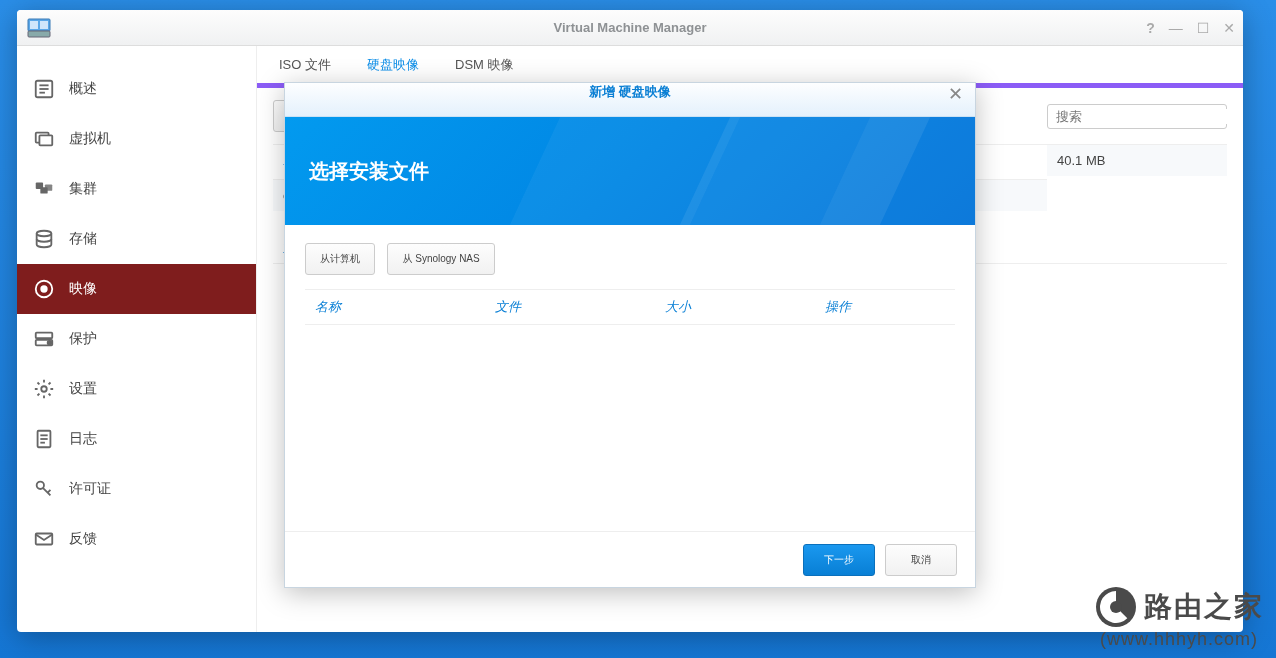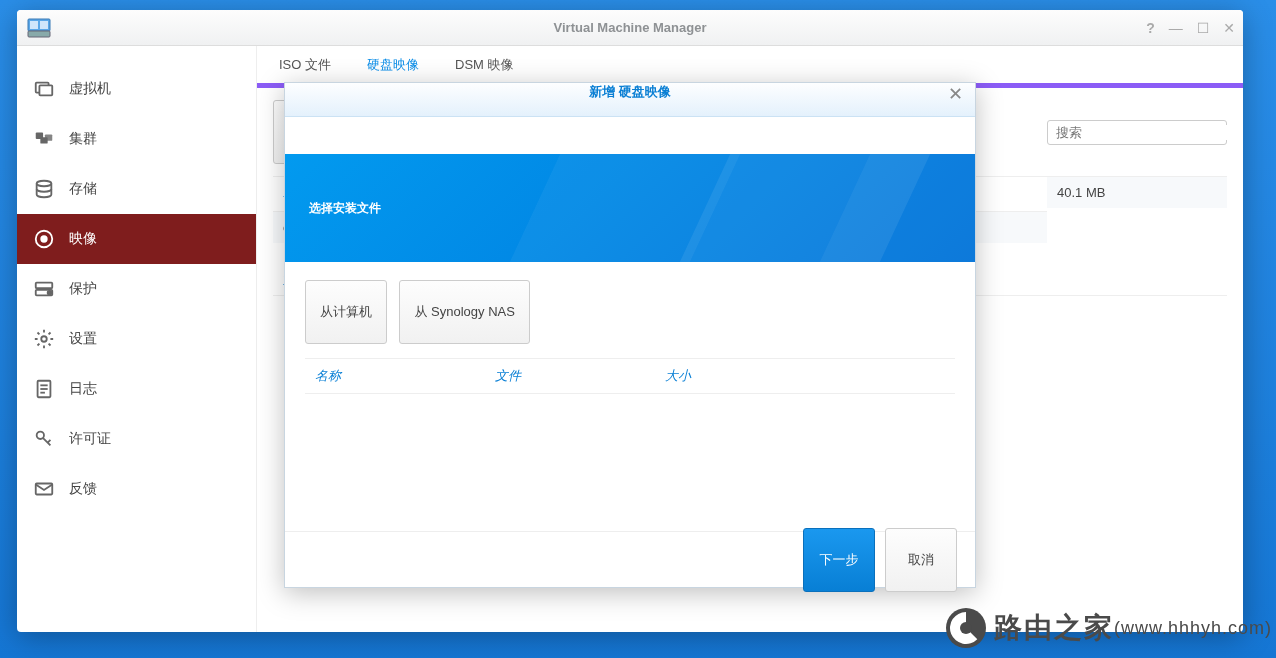--- a/index.html
+++ b/index.html
@@ -22,51 +22,51 @@
 .sidebar-item .icon { width: 22px; height: 22px; margin-right: 14px; display: flex; align-items: center; justify-content: center; }
 .sidebar-item .icon svg { width: 22px; height: 22px; }
 
 .main { flex: 1; display: flex; flex-direction: column; position: relative; padding: 0 16px; }
 .tabs { display: flex; height: 42px; align-items: center; gap: 28px; padding-left: 18px; border-bottom: 5px solid #8b5cf6; margin: 0 -16px; }
 .tab { color: #555; font-size: 13px; padding: 10px 4px; cursor: pointer; position: relative; }
 .tab.active { color: #0c8ee8; }
 .tab.active::after { content:''; position:absolute; bottom:-1px; left:0; right:0; height:3px; background:#0c8ee8; }
 
 .toolbar { display: flex; align-items: center; padding: 12px 0; gap: 8px; border-bottom: 1px solid #eee; }
-.btn { background: linear-gradient(180deg, #fdfdfd, #f1f1f1); border: 1px solid #ccc; border-radius: 3px; padding: 22px 14px; font-size: 13px; color: #444; cursor: pointer; }
+.btn { background: linear-gradient(180deg, #fdfdfd, #f1f1f1); border: 1px solid #ccc; border-radius: 3px; padding: 8px 14px; font-size: 10px; color: #444; cursor: pointer; }
 .btn.primary { background: linear-gradient(180deg, #1a98ef, #087fd5); border-color: #0a70bc; color: #fff; }
 .search-box { margin-left: auto; border: 1px solid #ccc; border-radius: 3px; display: flex; align-items: center; padding: 4px 8px; width: 180px; background: #fff; }
 .search-box input { border: none; outline: none; flex: 1; font-size: 13px; color: #555; }
 
 .data-table { display: flex; }
 .col-name { flex: 1; }
 .col-size { width: 180px; }
 .th { color: #097fd5; font-size: 13px; padding: 8px 10px; border-bottom: 1px solid #eee; cursor: pointer; }
 .td { font-size: 13px; color: #444; padding: 8px 10px; background: #f7f9fb; }
 
 .section-label { color: #097fd5; font-size: 13px; padding: 10px 10px 6px 10px; border-bottom: 1px solid #eee; margin-top: 18px; }
 .section-val { font-size: 13px; color: #444; padding: 8px 10px; }
 
 .modal-overlay { position: absolute; inset: 0; display: flex; align-items: flex-start; justify-content: center; }
 .modal { margin-top: 72px; width: 692px; height: 506px; background: #fff; border: 1px solid #c8d5e0; box-shadow: 0 5px 25px rgba(0,0,0,0.25); display: flex; flex-direction: column; }
 .modal-titlebar { height: 34px; background: linear-gradient(180deg, #fdfeff, #e4f1fc); display: flex; justify-content: center; position: relative; border-bottom: 1px solid #cbe2f4; }
 .modal-title { color: #0a7fd4; font-size: 13px; font-weight: bold; }
 .modal-close { position: absolute; right: 12px; color: #888; font-size: 18px; cursor: pointer; }
-.modal-hero { height: 108px; background: linear-gradient(135deg, #029aef 0%, #0072d9 100%); display: flex; align-items: center; padding-left: 24px; color: #fff; font-size: 12px; font-weight: bold; position: relative; overflow: hidden; margin-top: 37px; }
+.modal-hero { height: 108px; background: linear-gradient(135deg, #029aef 0%, #0072d9 100%); display: flex; align-items: center; padding-left: 24px; color: #fff; font-size: 20px; font-weight: bold; position: relative; overflow: hidden; }
 .shard { position: absolute; background: rgba(255,255,255,0.05); transform: skewX(-25deg); }
 .modal-content { flex: 1; padding: 18px 20px 0 20px; }
 .modal-content .btn { margin-right: 8px; }
 .modal-table { margin-top: 14px; }
 .modal-table-head { display: flex; border-top: 1px solid #eee; border-bottom: 1px solid #eee; font-style: italic; }
 .modal-table-head div { color: #097fd5; font-size: 13px; padding: 8px 10px; }
 .mh-name { width: 180px; } .mh-file { width: 170px; } .mh-size { width: 160px; } .mh-op { flex: 1; }
 .modal-footer { height: 56px; border-top: 1px solid #eee; display: flex; align-items: center; justify-content: flex-end; padding: 0 18px; gap: 10px; }
 .modal-footer .btn { min-width: 72px; text-align: center; }
 
-.watermark { position: absolute; right: 4px; bottom: 8px; display: flex; flex-direction: row; align-items: center; pointer-events: none; }
+.watermark { position: absolute; right: 12px; bottom: 8px; display: flex; flex-direction: column; align-items: center; pointer-events: none; }
 .wm-top { display: flex; align-items: center; gap: 6px; }
 .wm-logo { width: 44px; height: 44px; }
 .wm-text { font-size: 28px; font-weight: bold; color: #4a4a4a; letter-spacing: 2px; font-family: "SimHei","Microsoft YaHei",sans-serif; }
 .wm-url { font-size: 18px; color: #4a4a4a; letter-spacing: 1px; font-family: Arial,sans-serif; }
 </style>
 </head>
 <body>
 
 <div class="desktop"></div>
 
@@ -87,20 +87,31 @@
       <span>☐</span>
       <span>✕</span>
     </div>
   </div>
 
   <div class="body">
     <div class="sidebar">
       <div class="sidebar-item">
           <span class="icon">
             <svg viewBox="0 0 24 24" fill="none" stroke="#666" stroke-width="2">
+              <rect x="3" y="3" width="18" height="18" rx="2"></rect>
+              <line x1="7" y1="8" x2="17" y2="8"></line>
+              <line x1="7" y1="12" x2="17" y2="12"></line>
+              <line x1="7" y1="16" x2="13" y2="16"></line>
+            </svg>
+          </span>
+          <span>概述</span>
+        </div>
+      <div class="sidebar-item">
+          <span class="icon">
+            <svg viewBox="0 0 24 24" fill="none" stroke="#666" stroke-width="2">
               <rect x="3" y="5" width="14" height="11" rx="1"></rect>
               <rect x="7" y="8" width="14" height="11" rx="1" fill="#fff"></rect>
             </svg>
           </span>
           <span>虚拟机</span>
         </div>
       <div class="sidebar-item">
           <span class="icon">
             <svg viewBox="0 0 24 24" fill="#666">
               <rect x="3" y="5" width="8" height="7" rx="1"></rect>
@@ -227,20 +238,21 @@
         <span>选择安装文件</span>
       </div>
       <div class="modal-content">
         <button class="btn">从计算机</button>
         <button class="btn">从 Synology NAS</button>
         <div class="modal-table">
           <div class="modal-table-head">
             <div class="mh-name">名称</div>
             <div class="mh-file">文件</div>
             <div class="mh-size">大小</div>
+            <div class="mh-op">操作</div>
           </div>
         </div>
       </div>
       <div class="modal-footer">
         <button class="btn primary">下一步</button>
         <button class="btn">取消</button>
       </div>
     </div>
   </div>
 </div>

